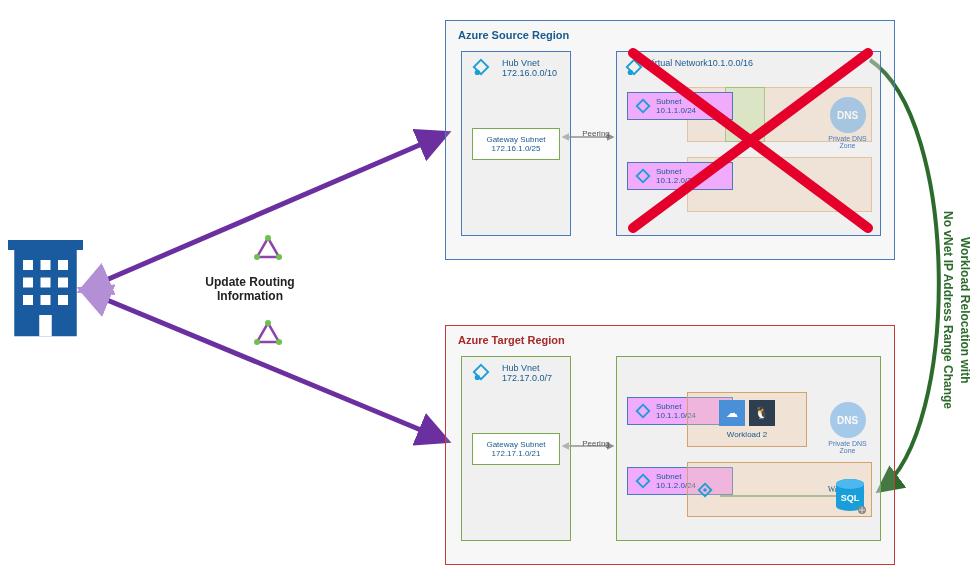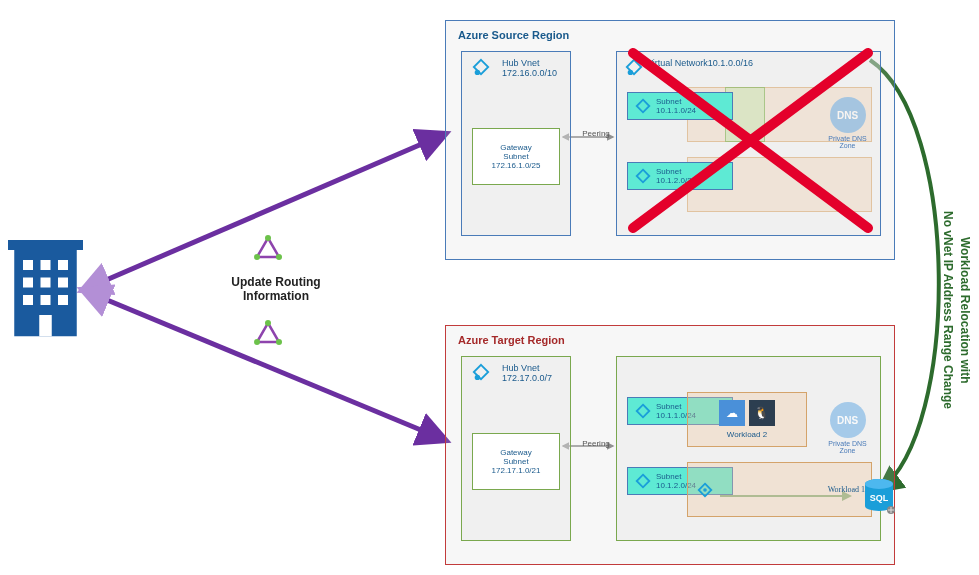--- a/index.html
+++ b/index.html
@@ -37,36 +37,36 @@
   .hub-title .t { display:flex; flex-direction:column; }
   .vnet-icon {
     display:inline-block;
     width:18px; height:18px;
     position:relative;
   }
   .vnet-icon svg { width:18px; height:18px; }
   .gateway-box {
     border: 1px solid #7aa84e;
     background: #fff;
-    padding: 14px;
+    padding: 6px;
     margin-top: 18px;
     text-align:center;
     font-size:8px;
     color:#1a5a8c;
   }
   .vnet-box {
     position:absolute;
     border:1px solid;
     background: rgba(230,230,230,0.4);
     padding: 6px 8px;
   }
   .vnet-title { font-size:9px; color:#1a5a8c; display:flex; gap:4px; align-items:flex-start;}
   .subnet-box {
     border:1px solid #4a7bb8;
-    background:#5eead4;
+    background:#f0abfc;
     padding:4px 6px;
     font-size:8px;
     color:#1a5a8c;
     display:flex;
     gap:4px;
     align-items:flex-start;
     width: 106px;
   }
   .subnet-box .t { display:flex;flex-direction:column; }
   .dns-tile {
@@ -186,21 +186,21 @@
         <rect x="26" y="30" width="8" height="8"></rect>
         <rect x="40" y="30" width="8" height="8"></rect>
       <rect x="12" y="44" width="8" height="8"></rect>
         <rect x="26" y="44" width="8" height="8"></rect>
         <rect x="40" y="44" width="8" height="8"></rect>
       <rect x="25" y="60" width="10" height="17"></rect>
     </g>
   </svg>
 </div>
 
-<div class="routing-label" style="left:206px;top:275px;">Update Routing Information</div>
+<div class="routing-label" style="left:180px;top:275px;">Update Routing Information</div>
 
 <div class="resolver-icon" style="left:255px;top:235px;">
   <svg viewBox="0 0 26 26">
       <polygon points="13,3 24,22 2,22" fill="none" stroke="#8e44ad" stroke-width="2.5"></polygon>
       <circle cx="13" cy="3" r="3" fill="#6cc24a"></circle>
       <circle cx="24" cy="22" r="3" fill="#6cc24a"></circle>
       <circle cx="2" cy="22" r="3" fill="#6cc24a"></circle>
     </svg>
 </div>
 <div class="resolver-icon" style="left:255px;top:320px;">
@@ -337,21 +337,21 @@
       <span>Workload 1</span>
     </div>
 
     <div class="dns-tile" style="right:5px;top:35px;">
       <div class="dns-circle">DNS</div>
       <div>Private DNS Zone</div>
     </div>
   </div>
 </div>
 
-<div style="position:absolute;left:862px;top:478px;width:34px;height:38px;">
+<div style="position:absolute;left:833px;top:478px;width:34px;height:38px;">
   <svg viewBox="0 0 34 38">
     <ellipse cx="17" cy="6" rx="14" ry="5" fill="#1a9ed9"></ellipse>
     <path d="M3 6 v22 a14 5 0 0 0 28 0 V6" fill="#1a9ed9"></path>
     <ellipse cx="17" cy="6" rx="14" ry="5" fill="#4db8ef"></ellipse>
     <text x="17" y="23" text-anchor="middle" fill="#fff" font-size="9" font-weight="bold">SQL</text>
     <circle cx="29" cy="32" r="4" fill="#888"></circle>
     <path d="M29 29 v6 M26 32 h6" stroke="#ddd" stroke-width="1"></path>
   </svg>
 </div>
 

